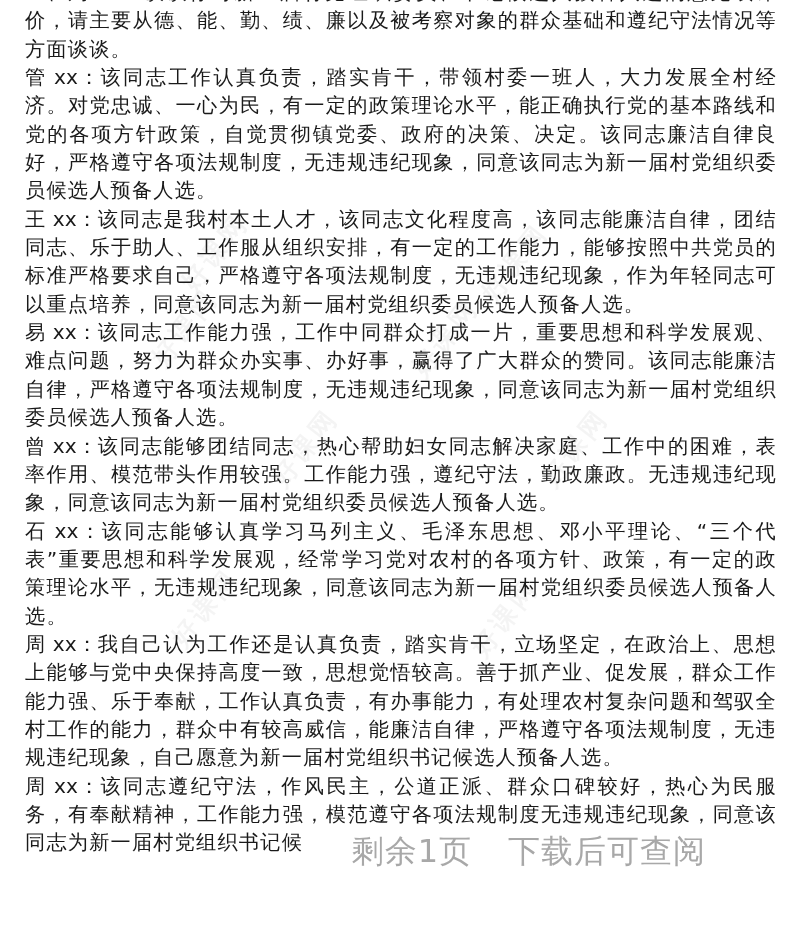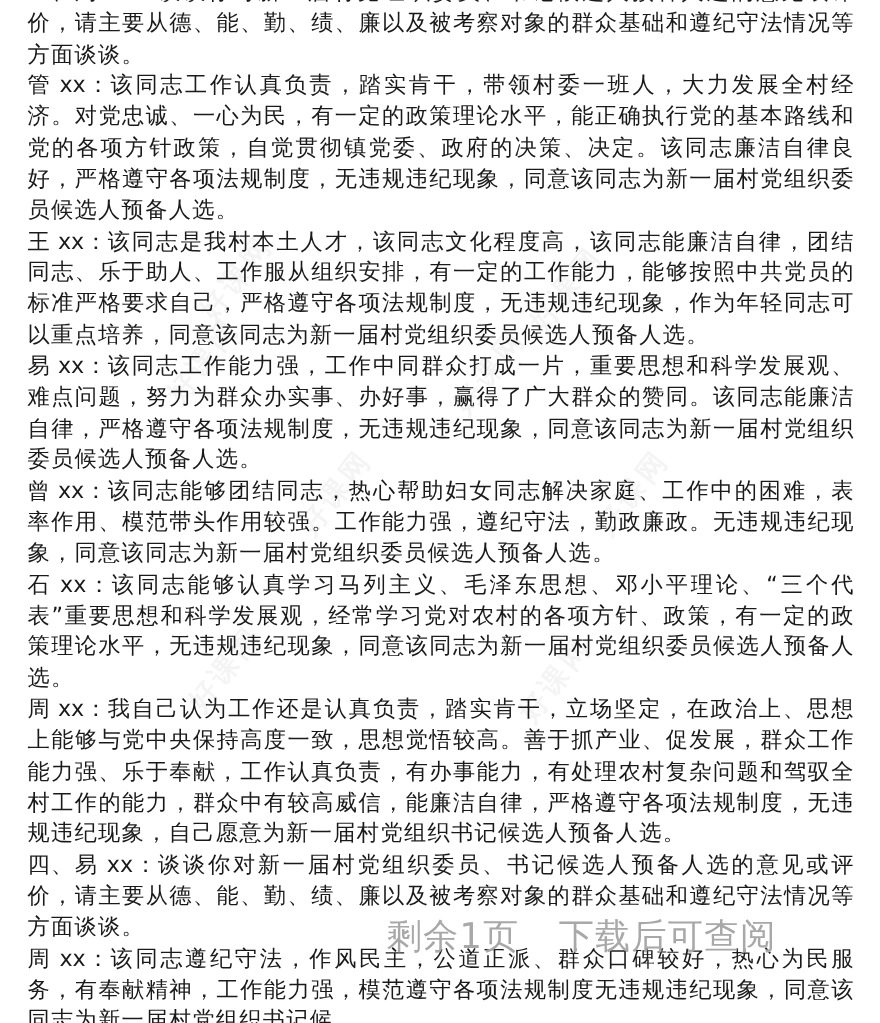--- a/index.html
+++ b/index.html
@@ -80,19 +80,18 @@
 </div>
 
 <div class="doc">
   <p class="para"><span class="speaker">三、周 xx：</span><span>谈谈你对新一届村党组织委员、书记候选人预备人选的意见或评价，请主要从德、能、勤、绩、廉以及被考察对象的群众基础和遵纪守法情况等方面谈谈。</span></p>
   <p class="para"><span class="speaker">管 xx：</span><span>该同志工作认真负责，踏实肯干，带领村委一班人，大力发展全村经济。对党忠诚、一心为民，有一定的政策理论水平，能正确执行党的基本路线和党的各项方针政策，自觉贯彻镇党委、政府的决策、决定。该同志廉洁自律良好，严格遵守各项法规制度，无违规违纪现象，同意该同志为新一届村党组织委员候选人预备人选。</span></p>
   <p class="para"><span class="speaker">王 xx：</span><span>该同志是我村本土人才，该同志文化程度高，该同志能廉洁自律，团结同志、乐于助人、工作服从组织安排，有一定的工作能力，能够按照中共党员的标准严格要求自己，严格遵守各项法规制度，无违规违纪现象，作为年轻同志可以重点培养，同意该同志为新一届村党组织委员候选人预备人选。</span></p>
   <p class="para"><span class="speaker">易 xx：</span><span>该同志工作能力强，工作中同群众打成一片，重要思想和科学发展观、难点问题，努力为群众办实事、办好事，赢得了广大群众的赞同。该同志能廉洁自律，严格遵守各项法规制度，无违规违纪现象，同意该同志为新一届村党组织委员候选人预备人选。</span></p>
   <p class="para"><span class="speaker">曾 xx：</span><span>该同志能够团结同志，热心帮助妇女同志解决家庭、工作中的困难，表率作用、模范带头作用较强。工作能力强，遵纪守法，勤政廉政。无违规违纪现象，同意该同志为新一届村党组织委员候选人预备人选。</span></p>
   <p class="para"><span class="speaker">石 xx：</span><span>该同志能够认真学习马列主义、毛泽东思想、邓小平理论、“三个代表”重要思想和科学发展观，经常学习党对农村的各项方针、政策，有一定的政策理论水平，无违规违纪现象，同意该同志为新一届村党组织委员候选人预备人选。</span></p>
   <p class="para"><span class="speaker">周 xx：</span><span>我自己认为工作还是认真负责，踏实肯干，立场坚定，在政治上、思想上能够与党中央保持高度一致，思想觉悟较高。善于抓产业、促发展，群众工作能力强、乐于奉献，工作认真负责，有办事能力，有处理农村复杂问题和驾驭全村工作的能力，群众中有较高威信，能廉洁自律，严格遵守各项法规制度，无违规违纪现象，自己愿意为新一届村党组织书记候选人预备人选。</span></p>
-  <p class="para"><span class="speaker">四、易 xx：</span><span>谈谈你对新一届村党组织委员、书记候选人预备人选的意见或评价，请主要从德、能、勤、绩、廉以及被考察对象的群众基础和遵纪守法情况等方面谈谈。</span></p>
   <p class="para"><span class="speaker">周 xx：</span><span>该同志遵纪守法，作风民主，公道正派、群众口碑较好，热心为民服务，有奉献精神，工作能力强，模范遵守各项法规制度无违规违纪现象，同意该同志为新一届村党组织书记候</span></p>
 </div>
 
 <div class="footer-note">
   <span>剩余1页</span><span class="gap"></span><span>下载后可查阅</span>
 </div>
 
 </body></html>

